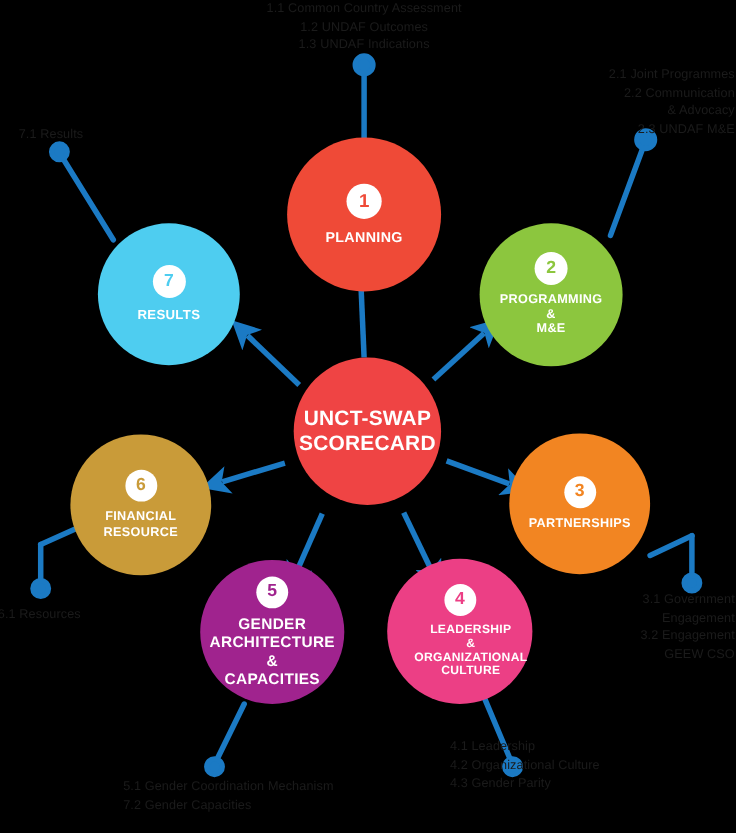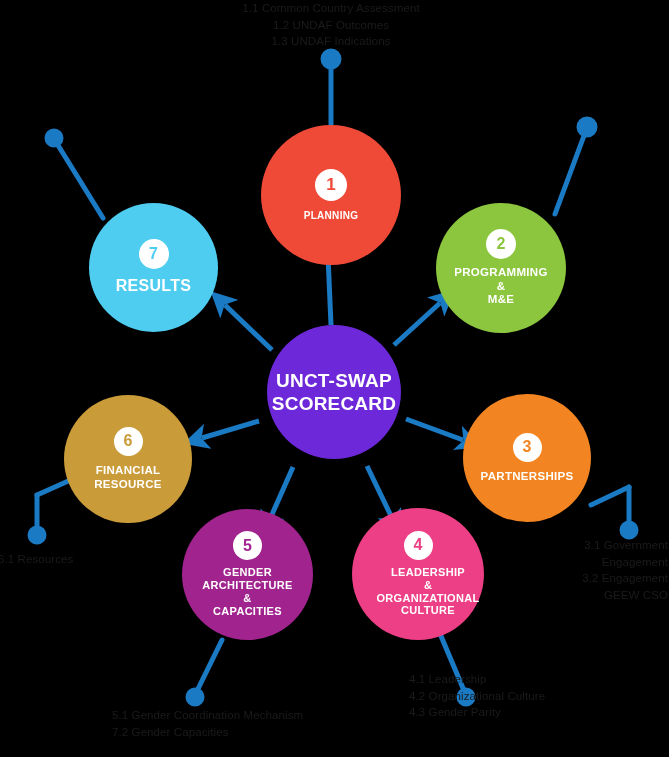--- a/index.html
+++ b/index.html
@@ -49,21 +49,21 @@
   .node-label {
     font-weight: bold;
     letter-spacing: 0.3px;
     line-height: 1.18;
     white-space: pre-line;
     color: #ffffff;
   }
   .center-node {
     position: absolute;
     border-radius: 50%;
-    background: #6d28d9;
+    background: #ef4444;
     display: flex;
     align-items: center;
     justify-content: center;
     text-align: center;
   }
   .center-label {
     color: #ffffff;
     font-weight: bold;
     font-size: 19px;
     line-height: 1.22;
@@ -126,21 +126,21 @@
       <line x1="37" y1="495" x2="37" y2="532"></line>
       <circle cx="37" cy="535" r="7"></circle>
 
       <line x1="103" y1="218" x2="56" y2="142"></line>
       <circle cx="54" cy="138" r="7"></circle>
     </g>
   </svg>
 
   <div class="node" style="left:261px; top:125px; width:140px; height:140px; background:#ef4a37;">
     <div class="badge" style="width:32px; height:32px; font-size:17px; color:#ef4a37; margin-bottom:9px;">1</div>
-    <div class="node-label" style="font-size:10px;">PLANNING</div>
+    <div class="node-label" style="font-size:13px;">PLANNING</div>
   </div>
 
   <div class="node" style="left:436px; top:203px; width:130px; height:130px; background:#8cc63e;">
     <div class="badge" style="width:30px; height:30px; font-size:16px; color:#8cc63e; margin-bottom:7px;">2</div>
     <div class="node-label" style="font-size:11.5px;">PROGRAMMING
 &amp;
 M&amp;E</div>
   </div>
 
   <div class="node" style="left:463px; top:394px; width:128px; height:128px; background:#f28522;">
@@ -151,55 +151,60 @@
   <div class="node" style="left:352px; top:508px; width:132px; height:132px; background:#ec3f85;">
     <div class="badge" style="width:29px; height:29px; font-size:16px; color:#ec3f85; margin-bottom:6px;">4</div>
     <div class="node-label" style="font-size:11px;margin-left:20px;">LEADERSHIP
 &amp;
 ORGANIZATIONAL
 CULTURE</div>
   </div>
 
   <div class="node" style="left:182px; top:509px; width:131px; height:131px; background:#a0238e;">
     <div class="badge" style="width:29px; height:29px; font-size:16px; color:#a0238e; margin-bottom:6px;">5</div>
-    <div class="node-label" style="font-size:11px;">GENDER
+    <div class="node-label" style="font-size:14px;">GENDER
 ARCHITECTURE
 &amp;
 CAPACITIES</div>
   </div>
 
   <div class="node" style="left:64px; top:395px; width:128px; height:128px; background:#c99b39;">
     <div class="badge" style="width:29px; height:29px; font-size:16px; color:#c99b39; margin-bottom:8px;">6</div>
     <div class="node-label" style="font-size:11.5px;">FINANCIAL
 RESOURCE</div>
   </div>
 
   <div class="node" style="left:89px; top:203px; width:129px; height:129px; background:#4ecdf0;">
     <div class="badge" style="width:30px; height:30px; font-size:16px; color:#4ecdf0; margin-bottom:8px;">7</div>
-    <div class="node-label" style="font-size:16px;">RESULTS</div>
+    <div class="node-label" style="font-size:12px;">RESULTS</div>
   </div>
 
   <div class="center-node" style="left:267px; top:325px; width:134px; height:134px;">
     <div class="center-label">UNCT-SWAP
 SCORECARD</div>
   </div>
 
   <div class="caption cap-center" style="left:191px; top:0px; width:280px;">1.1 Common Country Assessment
 1.2 UNDAF Outcomes
 1.3 UNDAF Indications</div>
 
+  <div class="caption cap-right" style="left:439px; top:60px; width:229px;">2.1 Joint Programmes
+2.2 Communication
+&amp; Advocacy
+2.3 UNDAF M&amp;E</div>
 
   <div class="caption cap-right" style="left:429px; top:537px; width:239px;">3.1 Government
 Engagement
 3.2 Engagement
 GEEW CSO</div>
 
   <div class="caption cap-left" style="left:409px; top:671px; width:250px;">4.1 Leadership
 4.2 Organizational Culture
 4.3 Gender Parity</div>
 
   <div class="caption cap-left" style="left:112px; top:707px; width:290px;">5.1 Gender Coordination Mechanism
 7.2 Gender Capacities</div>
 
   <div class="caption cap-left" style="left:-2px; top:551px; width:150px;">6.1 Resources</div>
 
+  <div class="caption cap-left" style="left:17px; top:114px; width:150px;">7.1 Results</div>
 
 </div>
 
 </body></html>

